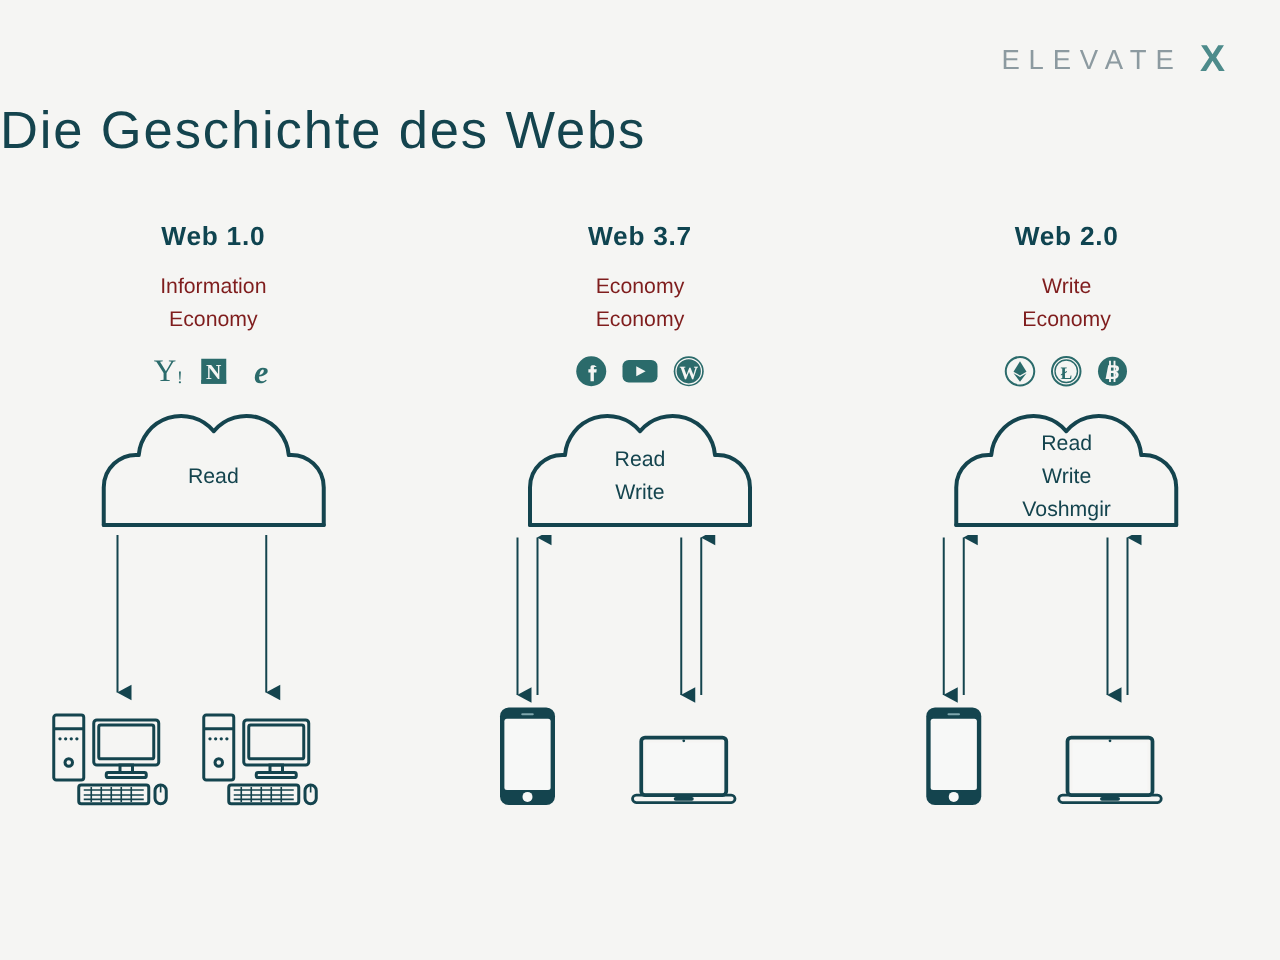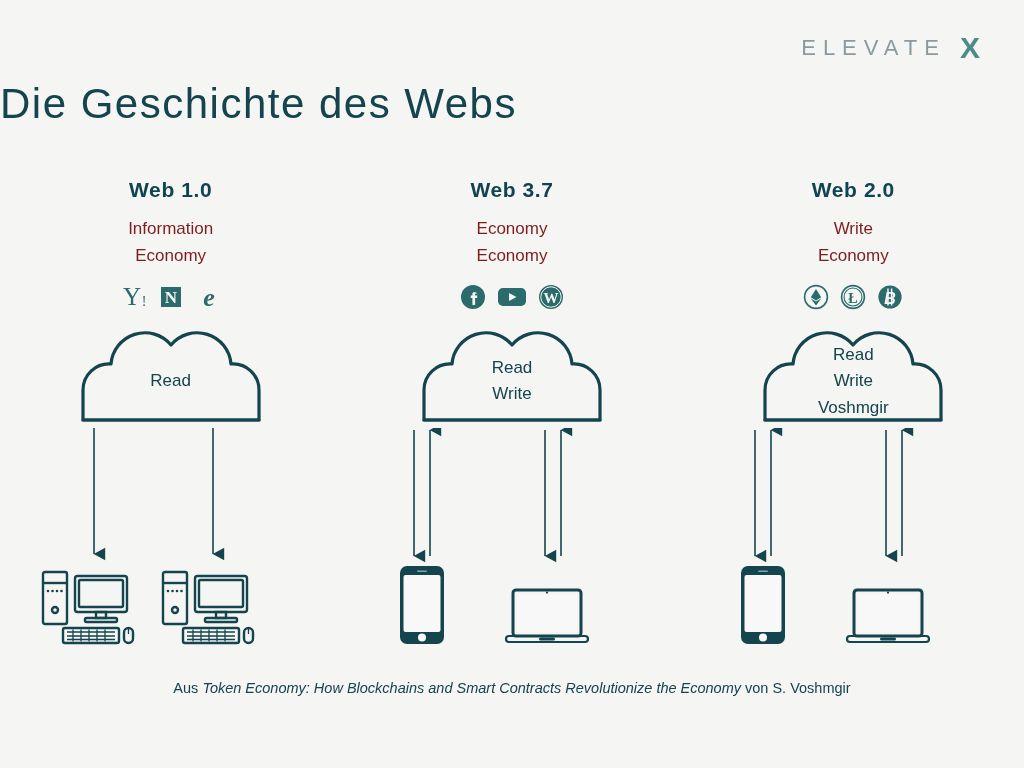--- a/index.html
+++ b/index.html
@@ -399,17 +399,14 @@
             <circle cx="41" cy="2.6" r="1.1" fill="#14444e"></circle>
             <rect x="0" y="46" width="82" height="6" rx="3" fill="none" stroke="#14444e" stroke-width="2.2"></rect>
             <rect x="33" y="47.5" width="16" height="3" rx="1.5" fill="#14444e"></rect>
           </g>
         </svg>
       </div>
     </div>
 
   </div>
 
-  <div class="caption">
-    <span>Aus </span><span class="work">Token Economy: How Blockchains and Smart Contracts Revolutionize the Economy</span><span> von S. Voshmgir</span>
-  </div>
 
 </div>
 
 </body></html>

